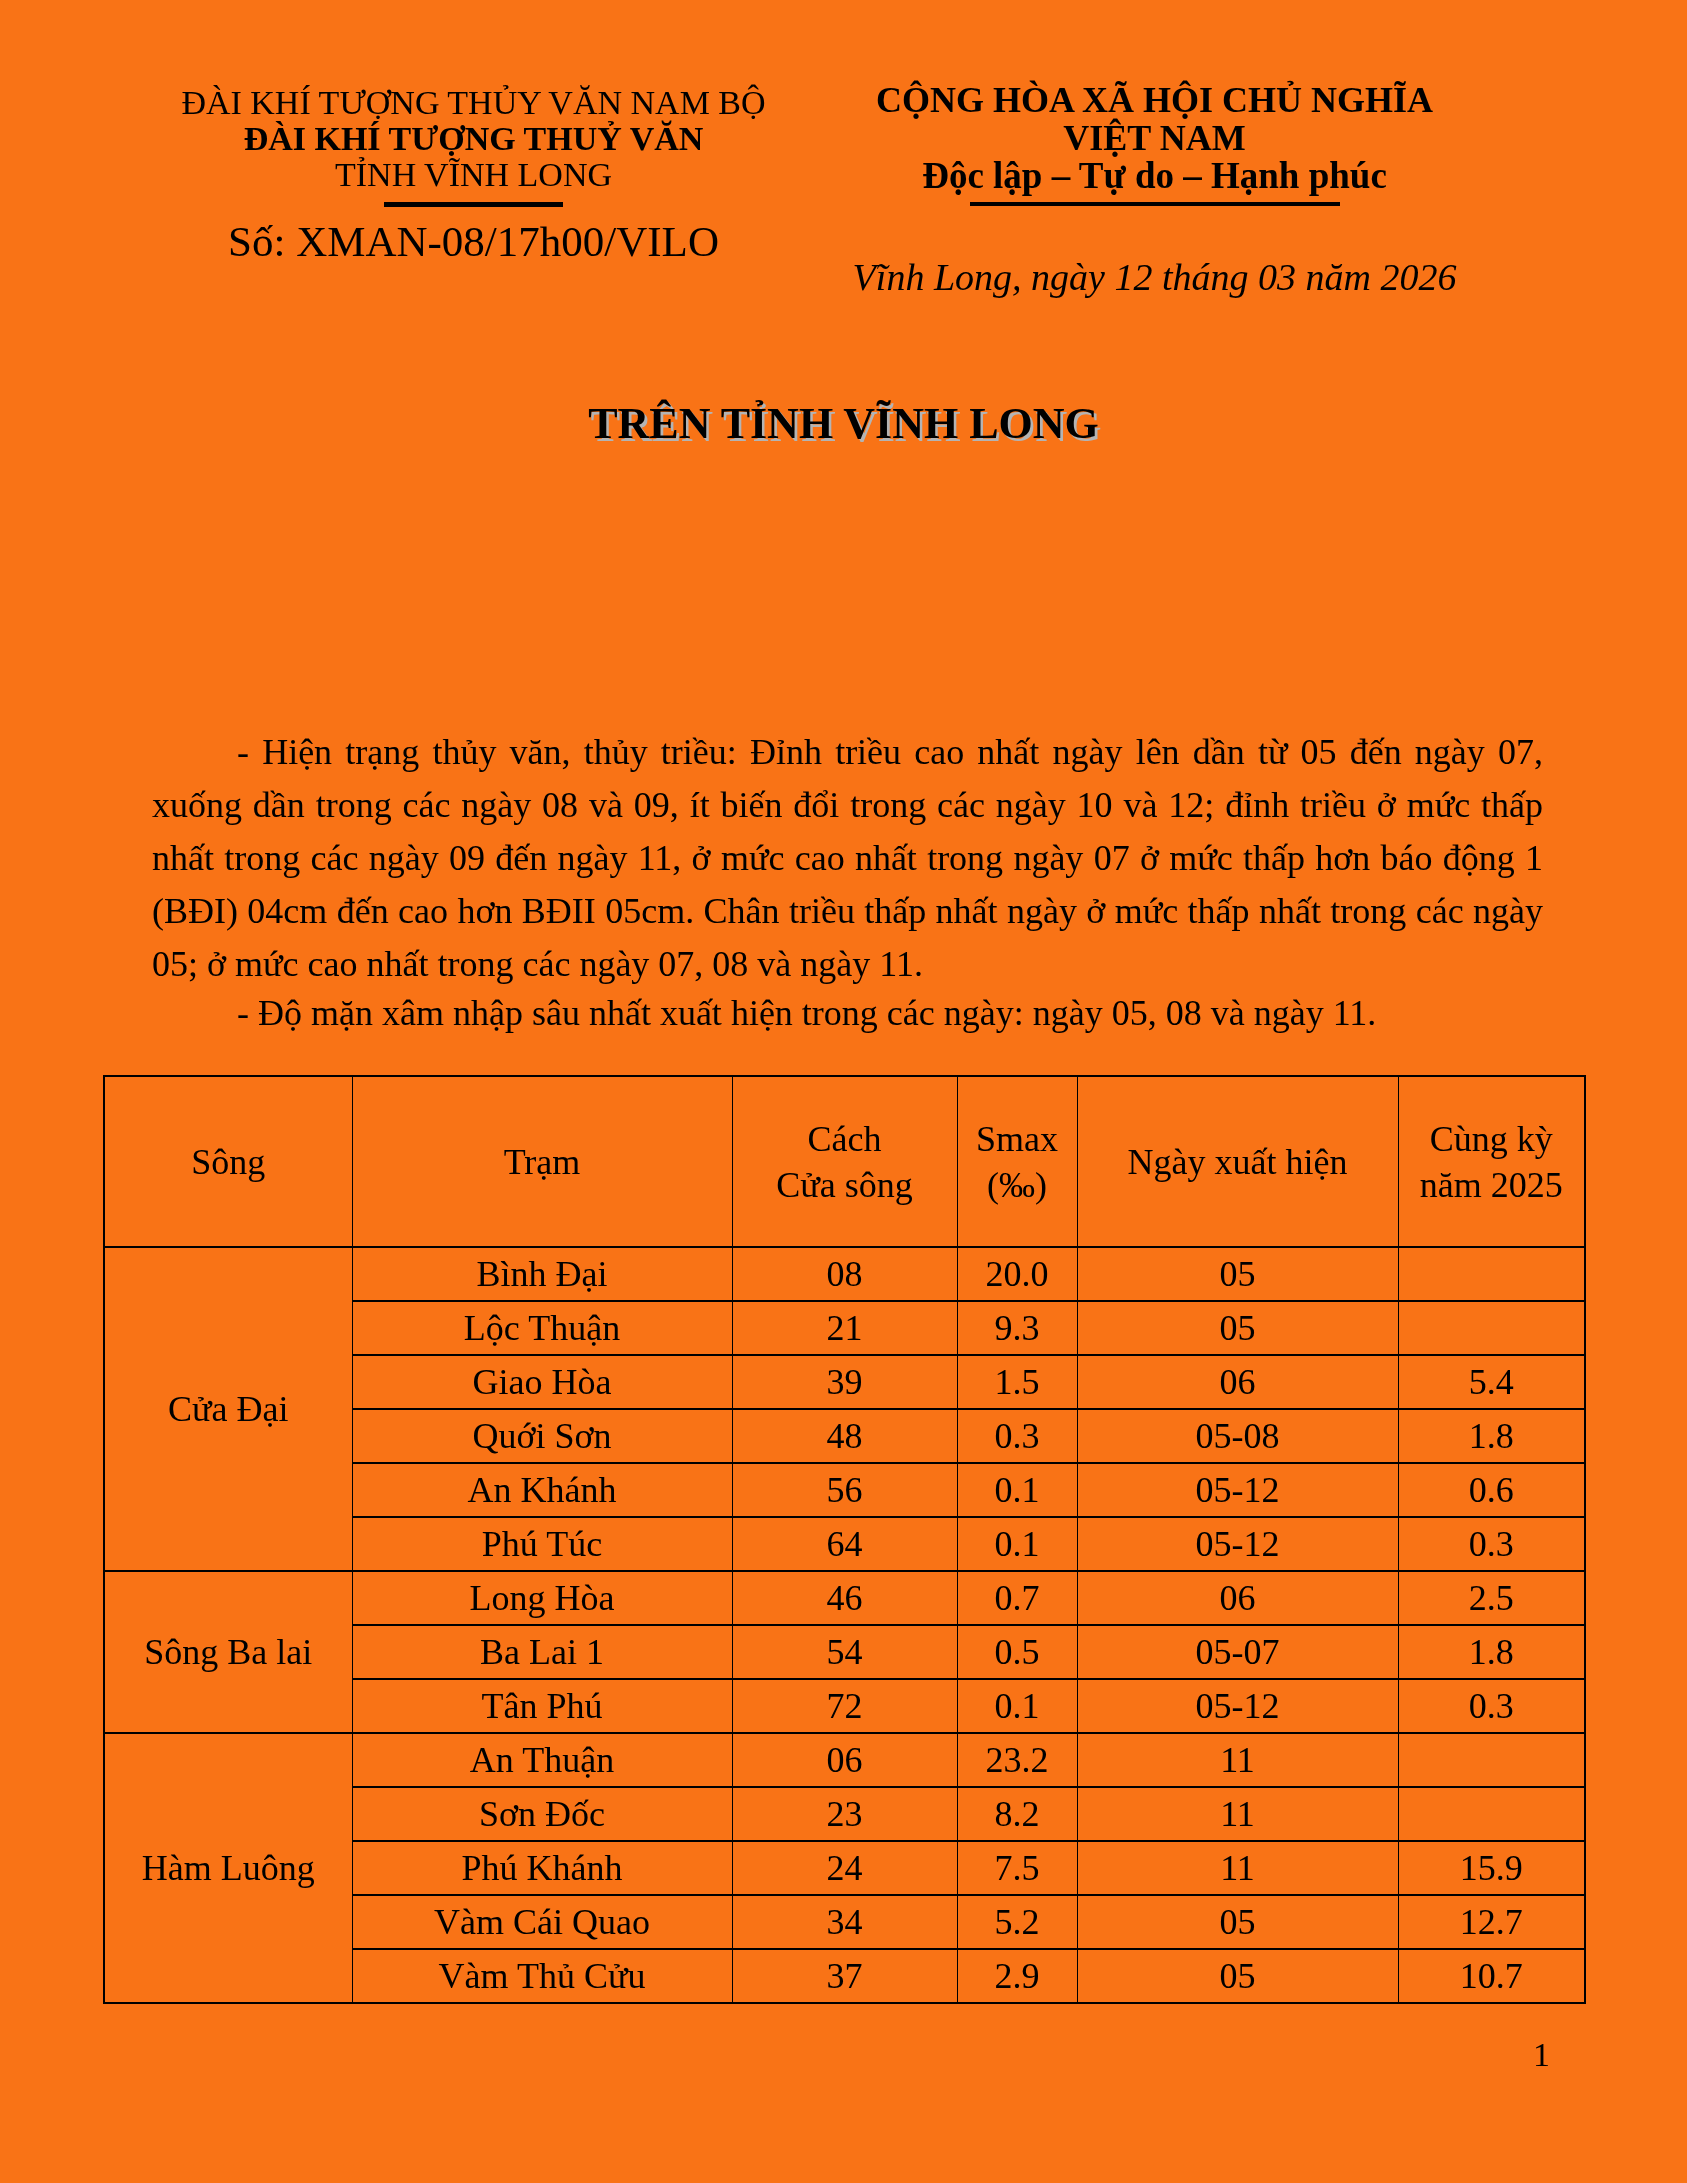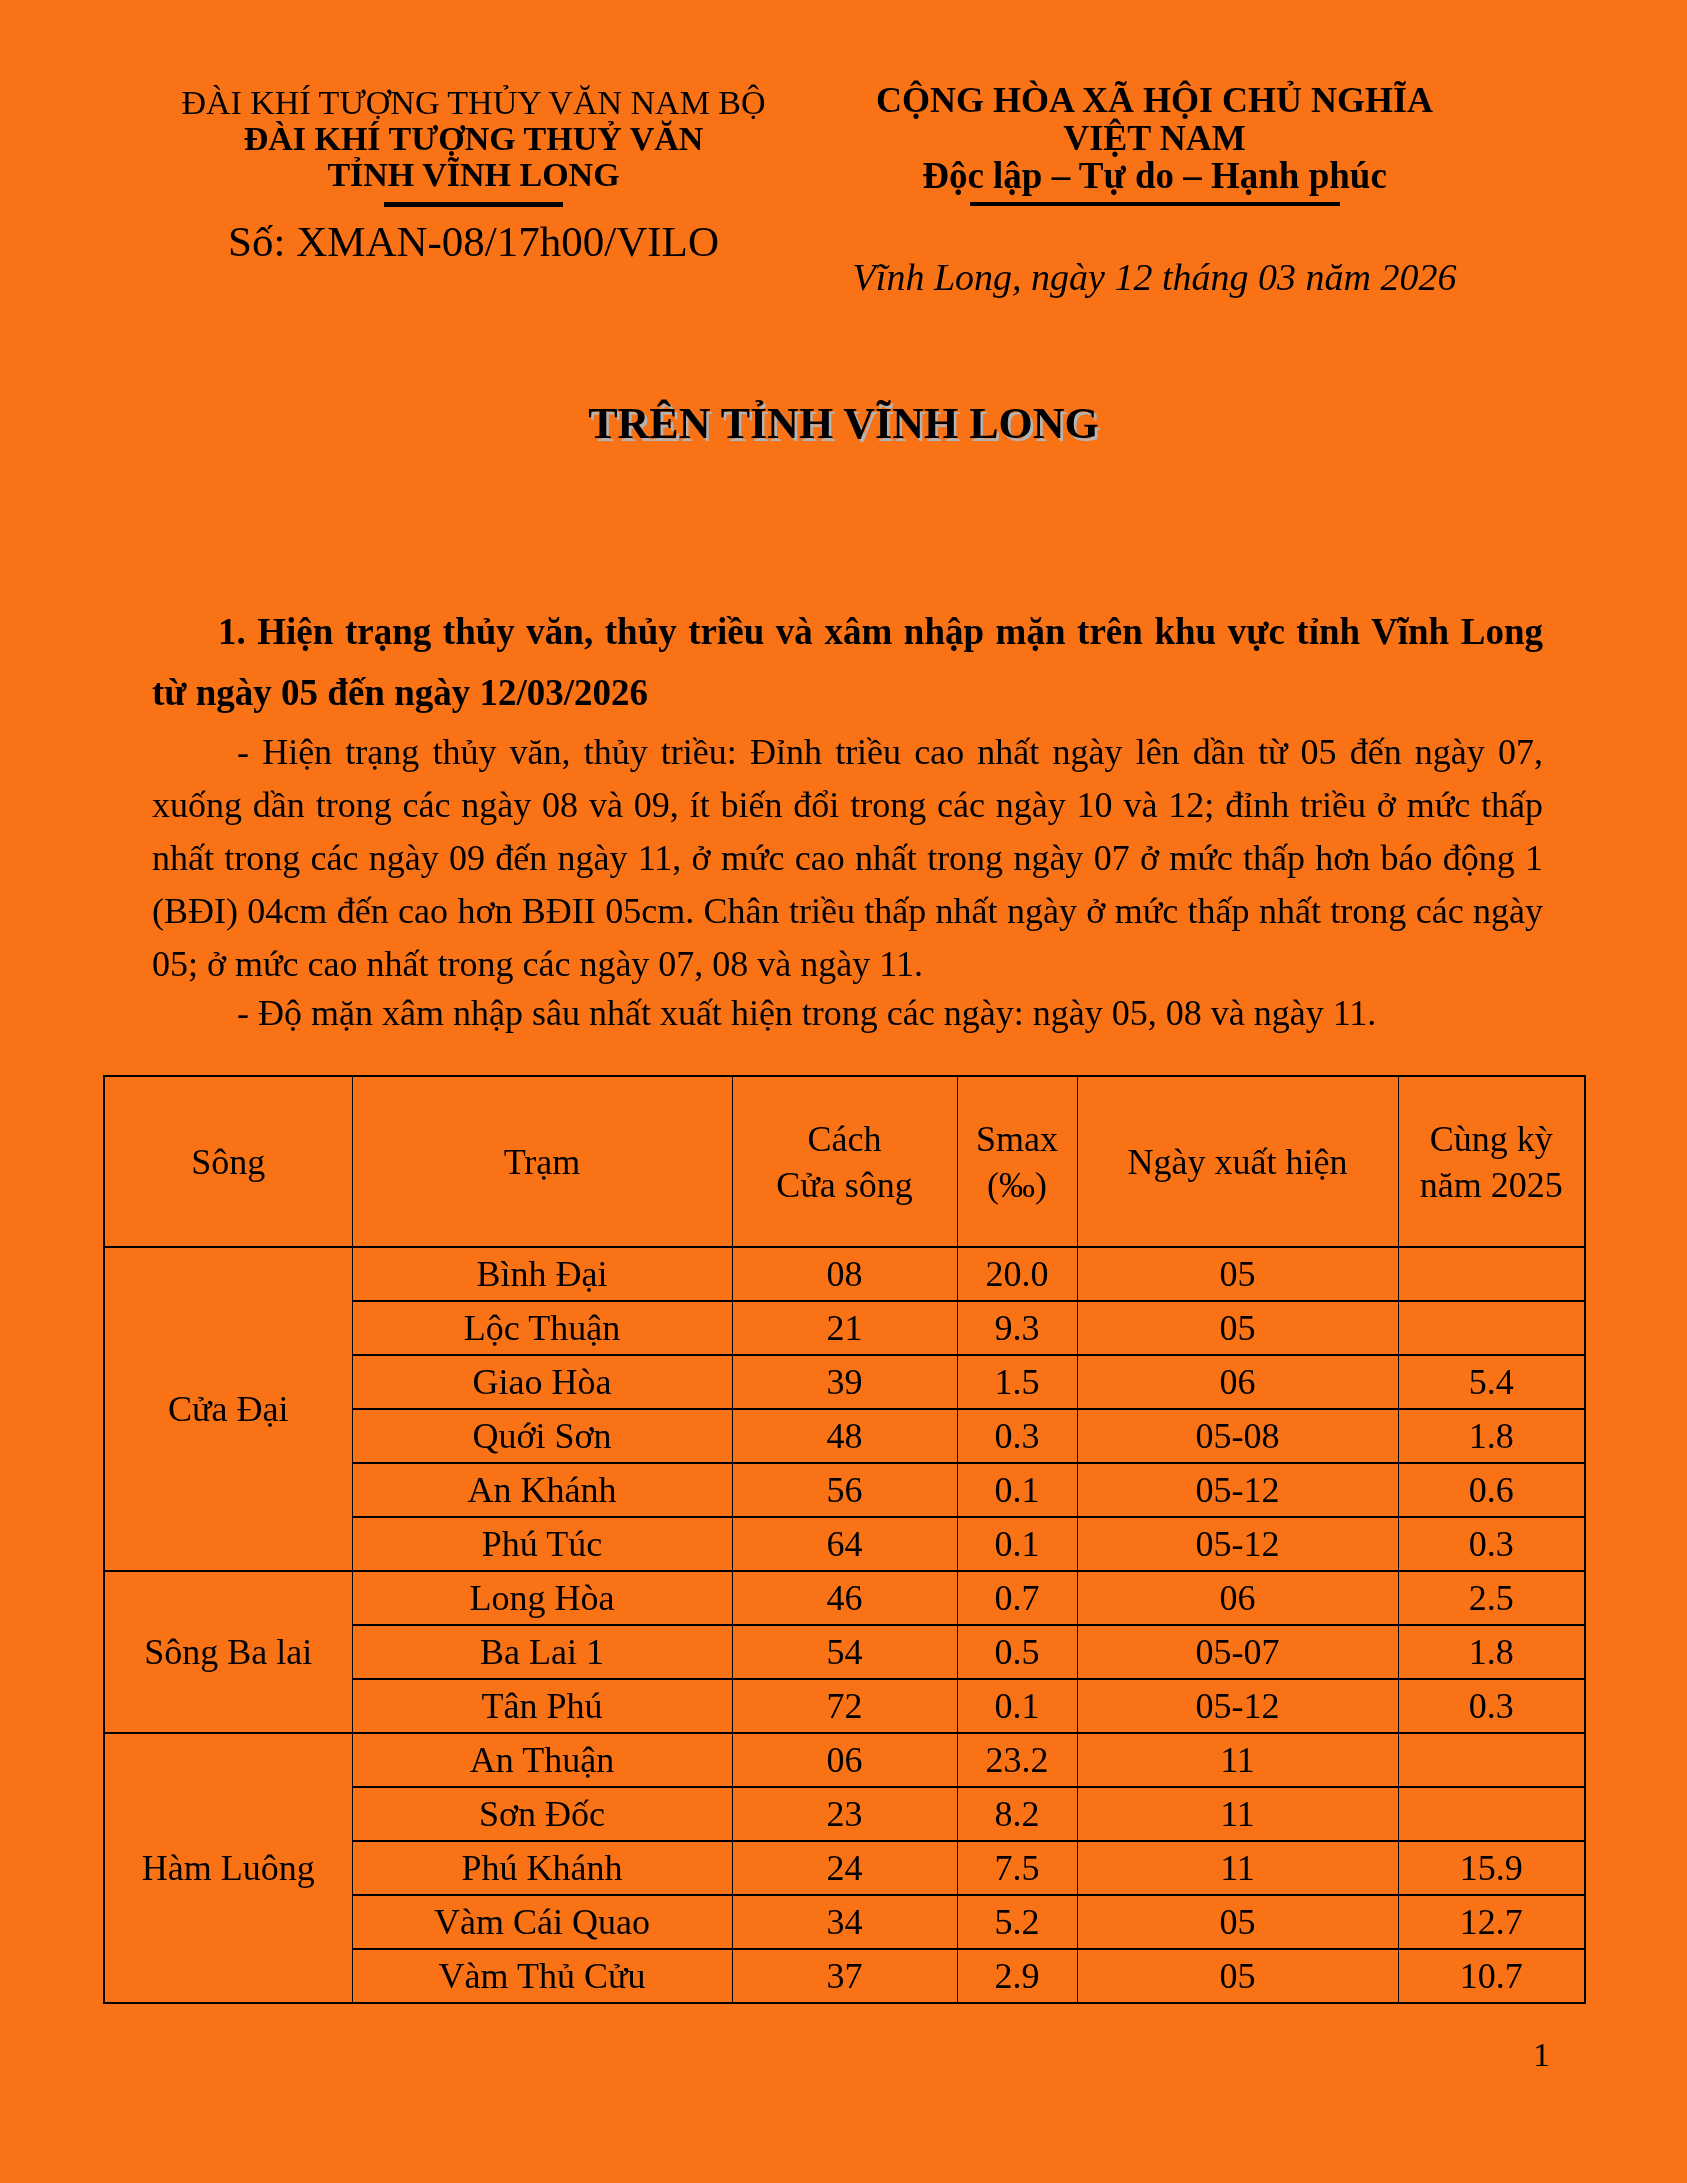--- a/index.html
+++ b/index.html
@@ -17,21 +17,21 @@
   
   .org-block {
     position: absolute;
     left: 179px; top: 85px;
     width: 589px;
     text-align: center;
     line-height: 36px;
   }
   .org-line1 { font-size: 34px; font-weight: normal; }
   .org-line2 { font-size: 34px; font-weight: bold; }
-  .org-line3 { font-size: 34px; font-weight: bold; }
+  .org-line3 { font-size: 34px; font-weight: normal; }
   .org-rule {
     width: 179px; height: 4.6px; background: #000;
     margin: 9.3px auto 0 auto;
   }
   .doc-number { font-size: 43px; margin-top: 17px; }
 
   .national-block {
     position: absolute;
     left: 840px; top: 81px;
     width: 629px;
@@ -150,21 +150,20 @@
 
   <div class="national-block">
     <div class="nat-line1">CỘNG HÒA XÃ HỘI CHỦ NGHĨA VIỆT NAM</div>
     <div class="nat-line2">Độc lập – Tự do – Hạnh phúc</div>
     <div class="nat-rule"></div>
     <div class="date-line">Vĩnh Long, ngày 12 tháng 03 năm 2026</div>
   </div>
 
   <div class="title-line2">TRÊN TỈNH VĨNH LONG</div>
 
-  <div class="section-heading">1. Hiện trạng thủy văn, thủy triều và xâm nhập mặn trên khu vực tỉnh Vĩnh Long từ ngày 05 đến ngày 12/03/2026</div>
   <div class="para1">- Hiện trạng thủy văn, thủy triều: Đỉnh triều cao nhất ngày lên dần từ 05 đến ngày 07,  xuống dần trong các ngày 08 và 09, ít biến đổi trong các ngày 10 và 12; đỉnh triều ở mức thấp nhất trong các ngày 09 đến ngày 11, ở mức cao nhất trong ngày 07 ở mức thấp hơn báo động 1 (BĐI) 04cm đến cao hơn BĐII 05cm. Chân triều thấp nhất ngày ở mức thấp nhất trong các ngày 05; ở mức cao nhất trong các ngày 07, 08 và ngày 11.</div>
   <div class="para2">- Độ mặn xâm nhập sâu nhất xuất hiện trong các ngày: ngày 05, 08 và ngày 11.</div>
 
   <table class="salinity-table" id="mtable">
     <colgroup>
         <col style="width: 248px;">
         <col style="width: 380px;">
         <col style="width: 225px;">
         <col style="width: 120px;">
         <col style="width: 321px;">

